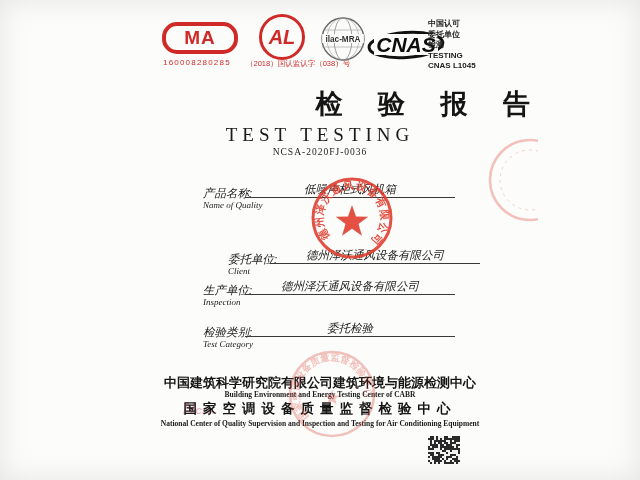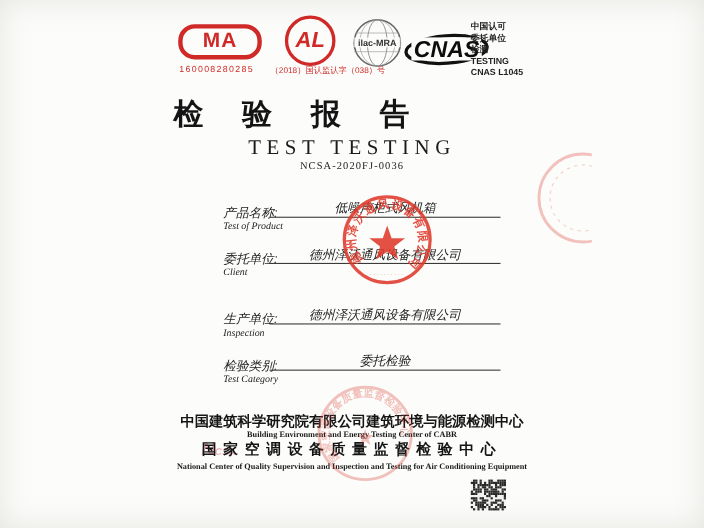--- a/index.html
+++ b/index.html
@@ -17,34 +17,34 @@
   .cal-circle{position:absolute;left:259px;top:14px;width:46px;height:46px;border:3px solid var(--red);
               border-radius:50%;display:flex;align-items:center;justify-content:center;}
   .cal-circle span{font-weight:bold;font-style:italic;font-size:20px;color:var(--red);}
   .cal-caption{position:absolute;left:246px;top:59px;font-size:7.5px;color:var(--red);white-space:nowrap;}
   .ilac-globe{position:absolute;left:320px;top:16px;width:46px;height:46px;}
   .cnas-logo{position:absolute;left:366px;top:26px;width:80px;height:38px;}
   .accred{position:absolute;left:428px;top:19px;width:80px;line-height:10.5px;}
   .accred div{font-size:8px;font-weight:bold;color:#222;}
 
   
-  .title-zh{position:absolute;left:0;top:86px;width:544px;text-align:center;
+  .title-zh{position:absolute;left:0;top:86px;width:544px;text-align:right;
             font-size:27px;font-weight:bold;letter-spacing:14px;color:#141414;}
   .title-en{position:absolute;left:0;top:124px;width:640px;text-align:center;
             font-family:"Liberation Serif",serif;font-size:19px;letter-spacing:5px;color:#1a1a1a;}
   .report-no{position:absolute;left:0;top:147px;width:640px;text-align:center;
              font-family:"Liberation Serif",serif;font-size:9.5px;letter-spacing:1px;color:#222;}
 
   
   .row{position:absolute;left:203px;width:252px;height:36px;font-style:italic;}
   .row .zh{position:absolute;left:0;top:0;font-size:11.5px;color:#222;}
   .row .en{position:absolute;left:0;top:14px;font-size:9px;font-family:"Liberation Serif",serif;color:#222;}
   .row .value{position:absolute;left:42px;top:-4px;width:210px;text-align:center;font-size:11.5px;color:#222;}
   .row .line{position:absolute;left:42px;top:11px;width:210px;border-bottom:1.2px solid #3a3a3a;}
-  .row1{top:186px;} .row2{top:228px;} .row3{top:283px;} .row4{top:325px;}
+  .row1{top:186px;} .row2{top:252px;margin-left:25px;} .row3{top:283px;} .row4{top:325px;}
 
   
   .company-seal{position:absolute;left:305px;top:172px;width:95px;height:95px;opacity:.88;}
   .footer-seal{position:absolute;left:286px;top:348px;width:92px;height:92px;opacity:.32;}
   .edge-seal{position:absolute;left:478px;top:138px;width:60px;height:105px;opacity:.45;}
 
   
   .f-line1{position:absolute;left:0;top:374px;width:640px;text-align:center;font-size:13px;font-weight:bold;color:#151515;}
   .f-line1en{position:absolute;left:0;top:390px;width:640px;text-align:center;
              font-family:"Liberation Serif",serif;font-size:7.5px;font-weight:bold;color:#1a1a1a;}
@@ -101,21 +101,21 @@
   </div>
 
   <div class="title-zh">检 验 报 告</div>
   <div class="title-en">TEST TESTING</div>
   <div class="report-no">NCSA-2020FJ-0036</div>
 
   <div class="row row1">
     <div class="zh">产品名称:</div>
     <div class="value">低噪声柜式风机箱</div>
     <div class="line"></div>
-    <div class="en">Test of Product</div>
+    <div class="en">Name of Quality</div>
   </div>
   <div class="row row2">
     <div class="zh">委托单位:</div>
     <div class="value">德州泽沃通风设备有限公司</div>
     <div class="line"></div>
     <div class="en">Client</div>
   </div>
   <div class="row row3">
     <div class="zh">生产单位:</div>
     <div class="value">德州泽沃通风设备有限公司</div>

